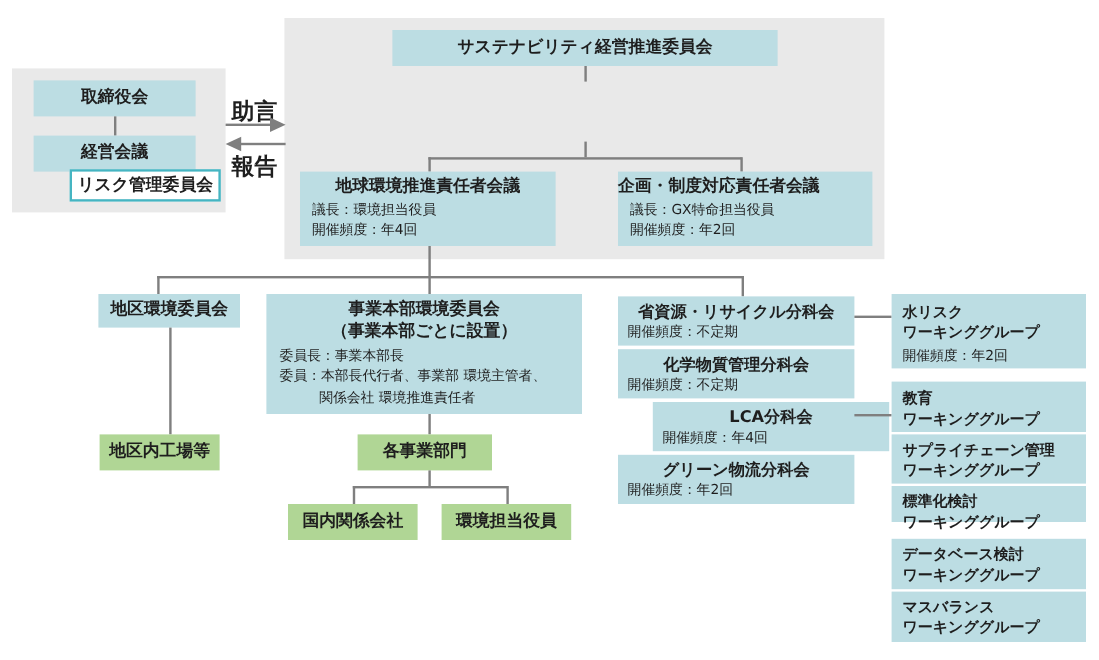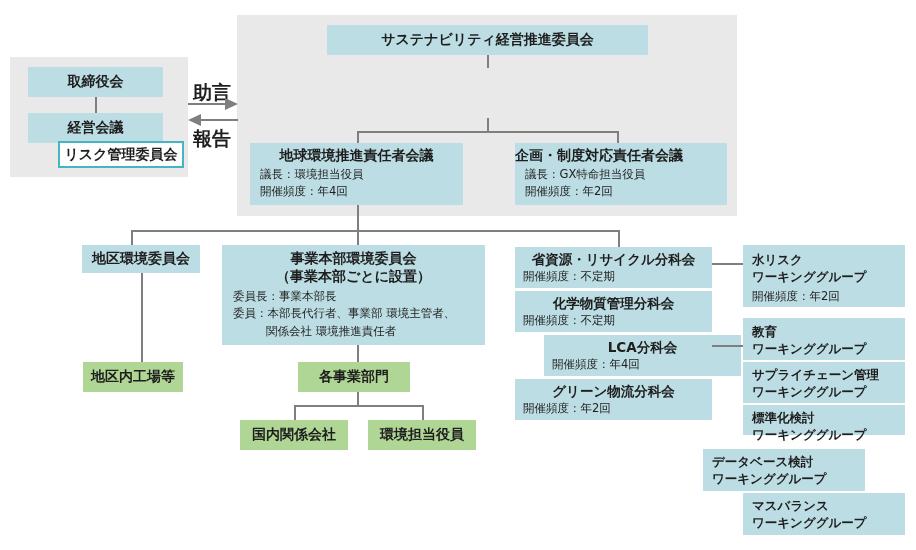--- a/index.html
+++ b/index.html
@@ -147,21 +147,21 @@
     <div class="wg-l">ワーキンググループ</div>
   </div>
   <div class="box" style="left:743px;top:362px;width:162px;height:41px;padding:5px 0 0 9px;">
     <div class="wg-l">サプライチェーン管理</div>
     <div class="wg-l">ワーキンググループ</div>
   </div>
   <div class="box" style="left:743px;top:405px;width:162px;height:30px;padding:5px 0 0 9px;">
     <div class="wg-l">標準化検討</div>
     <div class="wg-l">ワーキンググループ</div>
   </div>
-  <div class="box" style="left:703px;top:449px;width:162px;height:42px;padding:5px 0 0 9px;">
+  <div class="box" style="left:743px;top:449px;width:162px;height:42px;padding:5px 0 0 9px;">
     <div class="wg-l">データベース検討</div>
     <div class="wg-l">ワーキンググループ</div>
   </div>
   <div class="box" style="left:743px;top:493px;width:162px;height:42px;padding:5px 0 0 9px;">
     <div class="wg-l">マスバランス</div>
     <div class="wg-l">ワーキンググループ</div>
   </div>
 
 </div>
 

